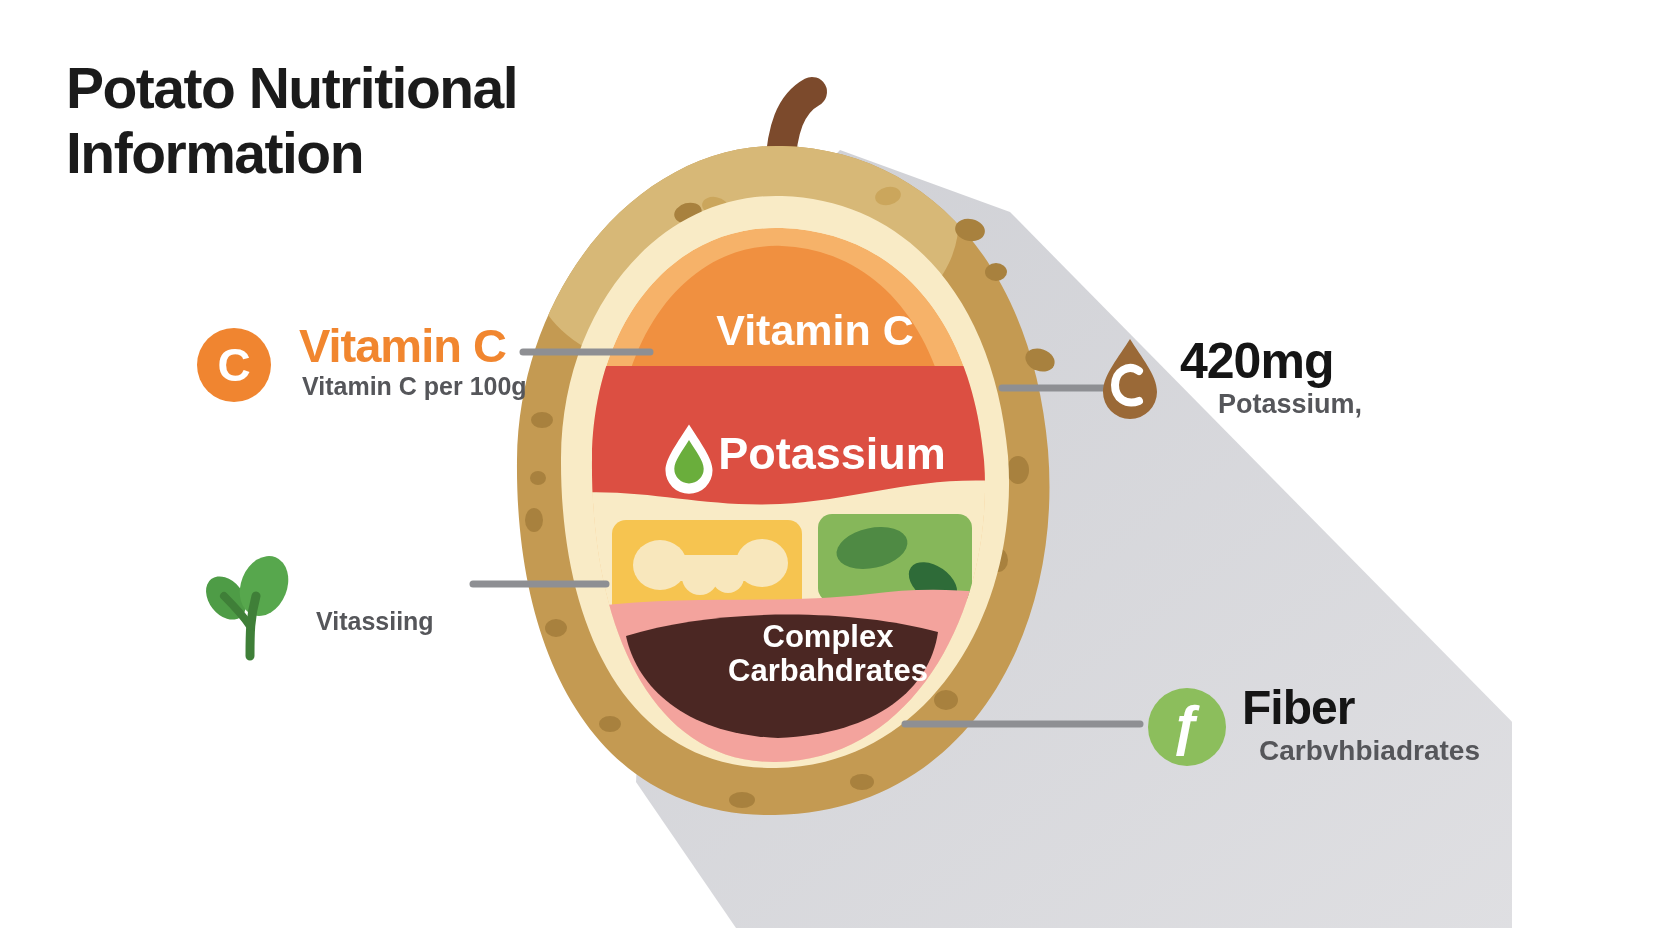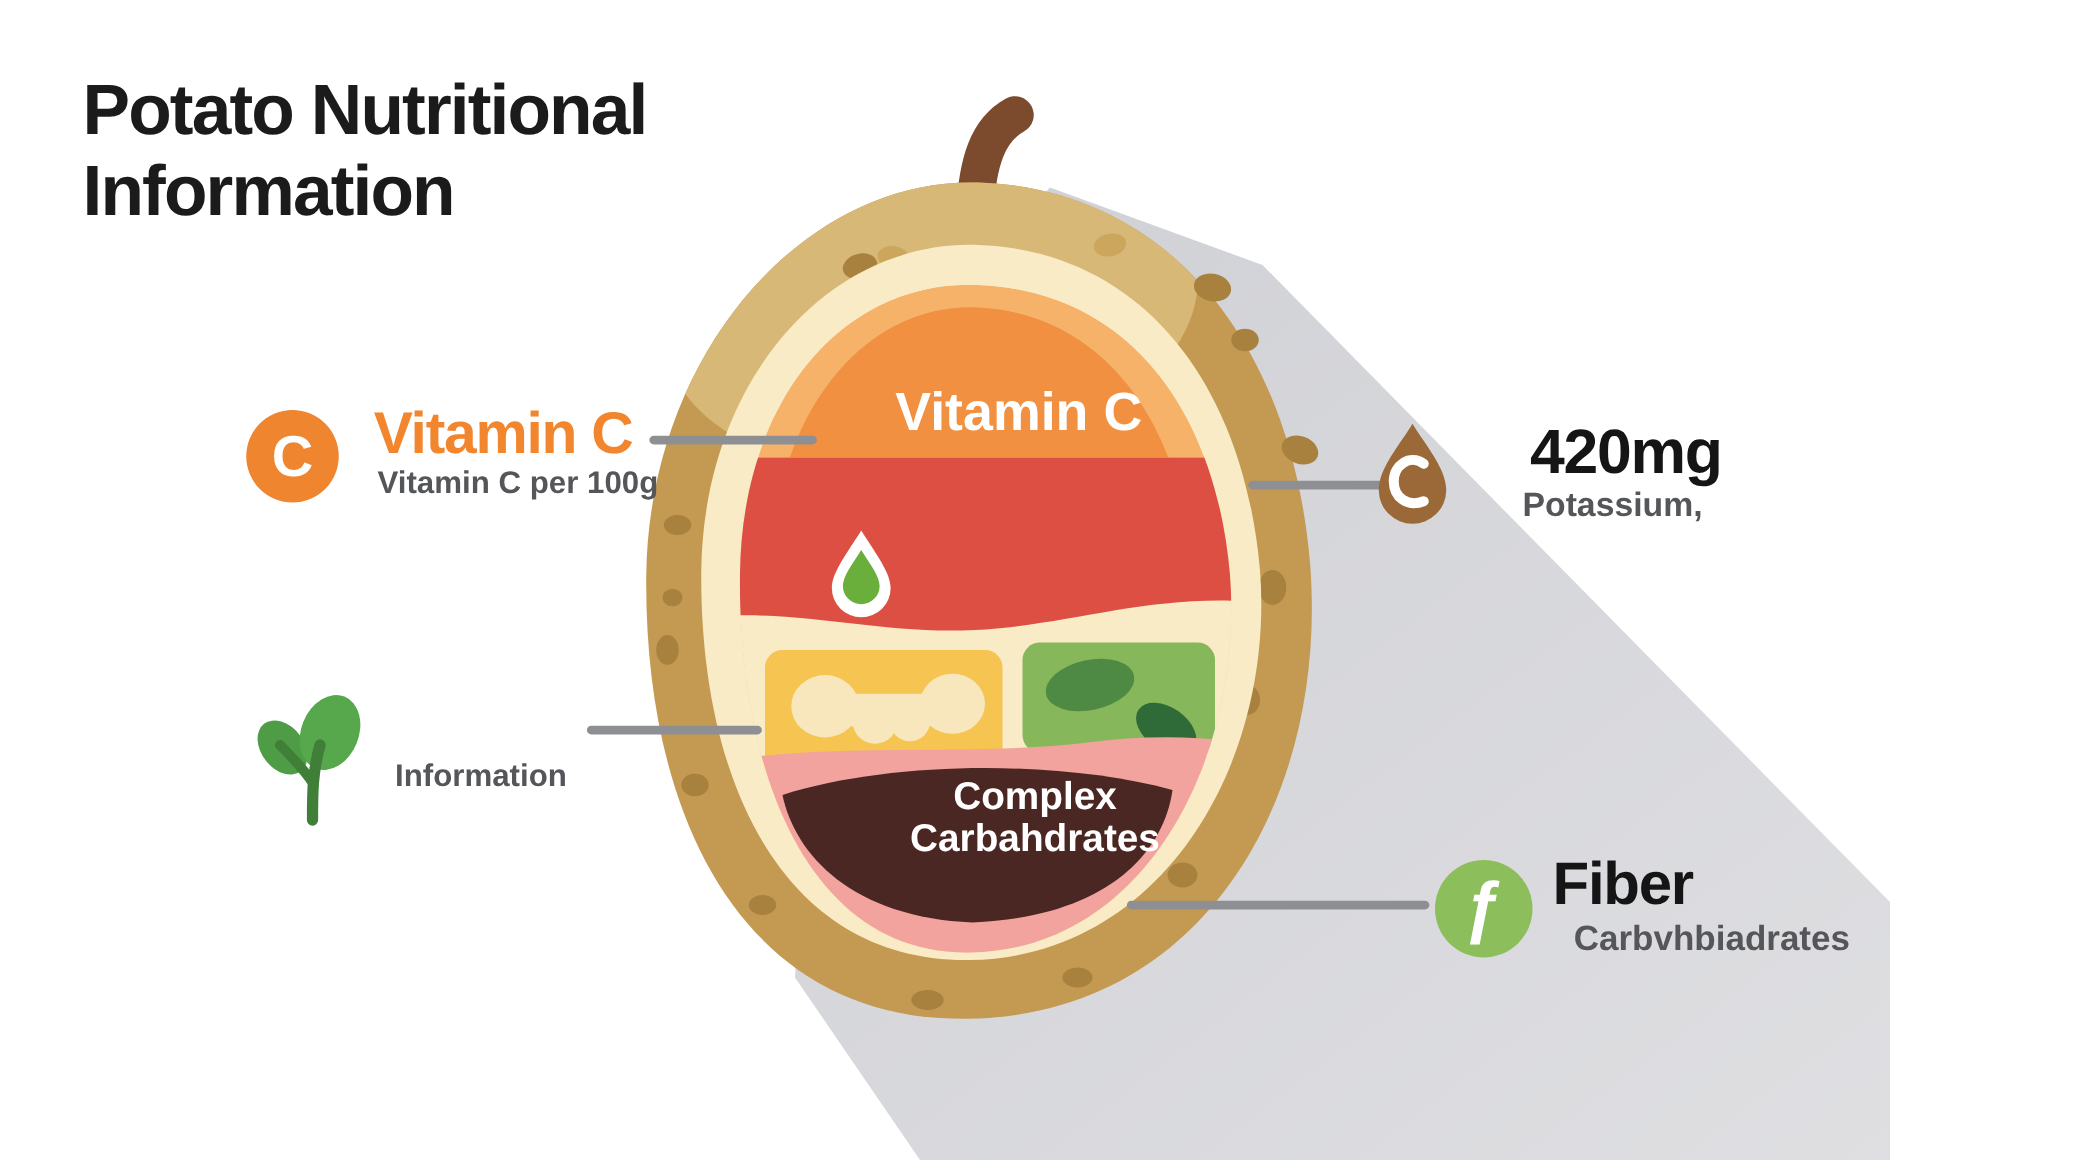--- a/index.html
+++ b/index.html
@@ -20,21 +20,21 @@
   }
   .vc-icon span{color:#fff;font-size:46px;font-weight:800;}
   .vc-h{left:299px;top:318px;font-size:47px;font-weight:800;color:#f1862f;letter-spacing:-1px;}
   .vc-s{left:302px;top:372px;font-size:25px;font-weight:700;color:#55565a;}
   
   .leaf-wrap{left:198px;top:550px;}
   .mg-h{left:312px;top:548px;font-size:50px;font-weight:800;color:#151515;letter-spacing:-1px;}
   .mg-s{left:316px;top:607px;font-size:25px;font-weight:700;color:#55565a;}
   
   .drop-wrap{left:1098px;top:334px;}
-  .kmg-h{left:1180px;top:332px;font-size:50px;font-weight:800;color:#151515;letter-spacing:-1px;margin-left:44px;}
+  .kmg-h{left:1180px;top:332px;font-size:50px;font-weight:800;color:#151515;letter-spacing:-1px;}
   .kmg-s{left:1183px;top:389px;font-size:27px;font-weight:700;color:#55565a;margin-left:35px;}
   
   .fb-icon{
     left:1148px;top:688px;width:78px;height:78px;border-radius:50%;
     background:#8cbe5c;display:flex;align-items:center;justify-content:center;
   }
   .fb-icon span{color:#fff;font-size:56px;font-weight:700;transform:translateY(-3px);}
   .fb-h{left:1242px;top:680px;font-size:48px;font-weight:800;color:#151515;letter-spacing:-1px;}
   .fb-s{left:1244px;top:735px;font-size:28px;font-weight:700;color:#55565a;margin-left:15px;}
   
@@ -144,33 +144,34 @@
   <div class="abs vc-s">Vitamin C per 100g</div>
 
   <div class="abs leaf-wrap">
     <svg width="100" height="112" viewBox="-50 -55 100 110">
       <ellipse cx="-22" cy="-8" rx="17" ry="24" fill="#4e9c46" transform="rotate(-38 -22 -8)"></ellipse>
       <ellipse cx="16" cy="-20" rx="23" ry="31" fill="#57a74d" transform="rotate(22 16 -20)"></ellipse>
       <path d="M 2,50 C 2,28 2,12 8,-10" fill="none" stroke="#3f7f38" stroke-width="9" stroke-linecap="round"></path>
       <path d="M 2,20 C -6,8 -14,0 -24,-10" fill="none" stroke="#3f7f38" stroke-width="8" stroke-linecap="round"></path>
     </svg>
   </div>
-  <div class="abs mg-s">Information</div>
+  <div class="abs mg-s">Vitassiing</div>
 
   <div class="abs drop-wrap">
     <svg width="64" height="92" viewBox="-32 -46 64 92">
       <path d="M 0,-41 C 11,-23 27,-5 27,12 A 27,27 0 1 1 -27,12 C -27,-5 -11,-23 0,-41 Z" fill="#9a6937"></path>
       <path d="M 9,-9 C -2,-17 -15,-8 -15,5 C -15,18 -4,26 9,21" fill="none" stroke="#ffffff" stroke-width="8" stroke-linecap="round"></path>
     </svg>
   </div>
   <div class="abs kmg-h">420mg</div>
   <div class="abs kmg-s">Potassium,</div>
 
   <div class="abs fb-icon">
     <span>ƒ</span>
   </div>
   <div class="abs fb-h">Fiber</div>
   <div class="abs fb-s">Carbvhbiadrates</div>
 
   <div class="abs in-label in-vc">Vitamin C</div>
+  <div class="abs in-label in-k">Potassium</div>
   <div class="abs in-label in-cc">Complex Carbahdrates</div>
 
 </div>
 
 </body></html>

